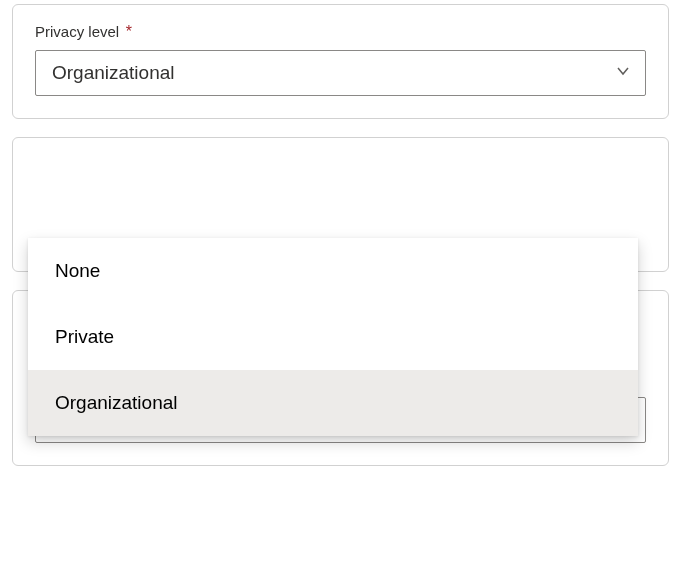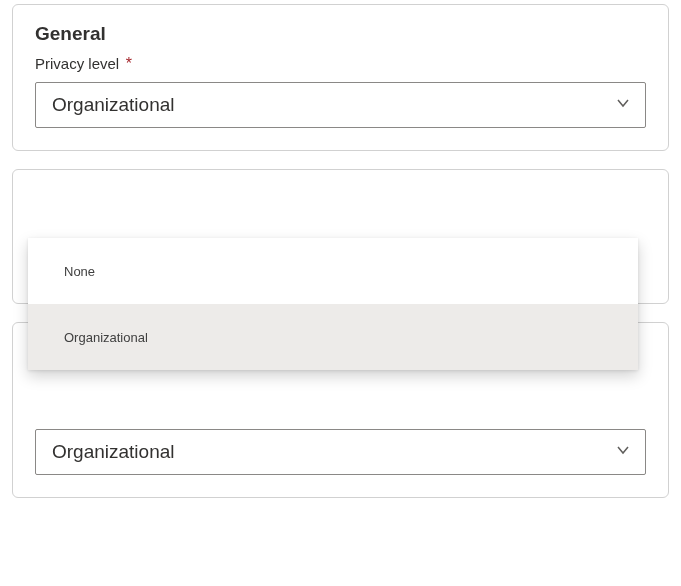--- a/index.html
+++ b/index.html
@@ -74,52 +74,52 @@
       top: 238px;
       width: 610px;
       background: #fff;
       box-shadow: 0 6px 14px rgba(0,0,0,0.18), 0 1px 3px rgba(0,0,0,0.1);
       z-index: 10;
     }
     .dropdown-item {
       height: 66px;
       display: flex;
       align-items: center;
-      padding: 0 36px;
-      font-size: 13px;
-      color: #404040;
+      padding: 0 27px;
+      font-size: 19px;
+      color: #000000;
       cursor: pointer;
     }
     .dropdown-item.selected {
       background: #edebe9;
     }
   </style>
 </head>
 <body>
 
 <div class="card">
-  <div class="card-title">General</div>
   <div>
     <span class="field-label">Privacy level</span>
     <span class="required">*</span>
   </div>
   <div class="select">
     <span>Organizational</span>
     <span>
       <svg class="chevron" viewBox="0 0 16 16" fill="none" stroke="currentColor" stroke-width="1.5">
         <polyline points="3,5 8,11 13,5"></polyline>
       </svg>
     </span>
   </div>
 </div>
 
 <div class="card2"></div>
 
 <div class="dropdown">
   <div class="dropdown-item">None</div>
+  <div class="dropdown-item">Private</div>
   <div class="dropdown-item selected">Organizational</div>
 </div>
 
 <div class="card3">
   <div class="card3-spacer-top"></div>
   <div class="select">
     <span>Organizational</span>
     <span>
       <svg class="chevron" viewBox="0 0 16 16" fill="none" stroke="currentColor" stroke-width="1.5">
         <polyline points="3,5 8,11 13,5"></polyline>

